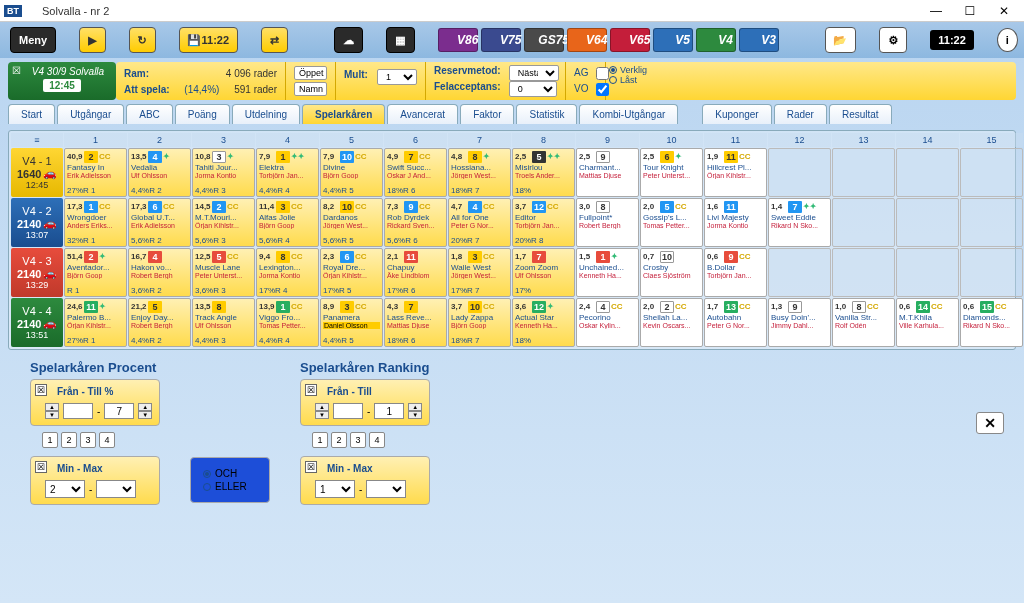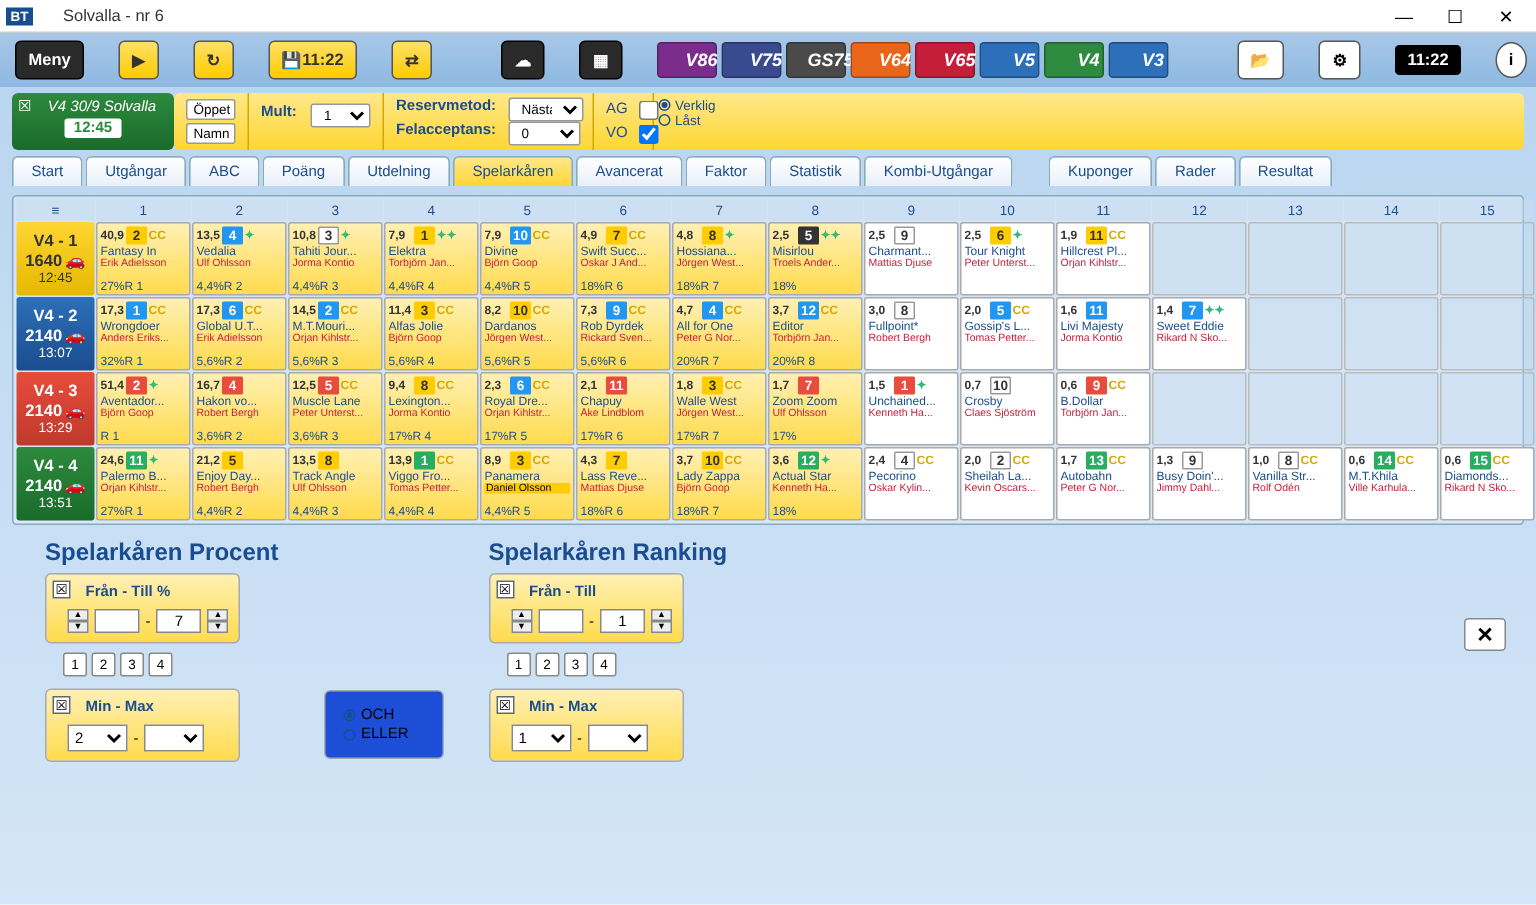--- a/index.html
+++ b/index.html
@@ -41,29 +41,29 @@
 .inforow { display: flex; justify-content: space-between; gap: 8px; }
 .mini-input { border: 1px solid #999; background: #fff; font-size: 9px; padding: 1px 4px; border-radius: 2px; }
 .radio-panel { width: 60px; padding: 3px; font-size: 9px; color: #1a4d8f; }
 .radio-panel label { display: flex; align-items: center; gap: 3px; }
 .radio-dot { width: 8px; height: 8px; border: 1px solid #1a4d8f; border-radius: 50%; display: inline-block; }
 .radio-dot.on::after { content: ''; width: 4px; height: 4px; background: #1a4d8f; border-radius: 50%; display: block; margin: 1px; }
 
 
 .tabs { display: flex; gap: 2px; margin: 2px 8px 0; }
 .tab { background: linear-gradient(to bottom, #fff, #e8f0fa); border: 1px solid #8ab; border-bottom: none; border-radius: 4px 4px 0 0; padding: 4px 12px; font-size: 10px; color: #1a4d8f; cursor: pointer; }
-.tab.active { background: linear-gradient(to bottom, #ffe88a, #ffd633); font-weight: normal; }
+.tab.active { background: linear-gradient(to bottom, #ffe88a, #ffd633); font-weight: bold; }
 .tabgap { width: 20px; }
 
 
 .gridwrap { margin: 6px 8px; background: rgba(255,255,255,0.3); border: 1px solid #8ab; border-radius: 3px; padding: 2px; }
 .grid { display: grid; grid-template-columns: 52px repeat(15, 63px); gap: 1px; }
 .colhdr { text-align: center; font-size: 9px; color: #1a4d8f; padding: 2px; background: rgba(200,220,240,0.5); }
 .rowhdr { display: flex; flex-direction: column; align-items: center; justify-content: center; color: #fff; font-size: 9px; border-radius: 2px; padding: 2px; }
-.rowhdr .leg { font-weight: bold; font-size: 11px; }
+.rowhdr .leg { font-weight: normal; font-size: 11px; }
 .rowhdr .carrow { font-weight: bold; font-size: 11px; display:flex; gap:2px; align-items:center;}
 .rowhdr .time { font-size: 9px; }
 .rh-yellow { background: linear-gradient(to bottom, #ffd633, #e6b800); color: #333; }
 .rh-blue { background: linear-gradient(to bottom, #2d6fb8, #1a4d8f); }
 .rh-red { background: linear-gradient(to bottom, #e74c3c, #c0392b); }
 .rh-green { background: linear-gradient(to bottom, #2d8a3e, #1a6b2a); }
 
 .cell { background: linear-gradient(to bottom, #fff0b3, #ffdb4d); border: 1px solid #aaa; border-radius: 2px; font-size: 8px; padding: 1px 2px; height: 49px; position: relative; overflow: hidden; }
 .cell.white { background: #fff; }
 .cell.empty { background: rgba(200,220,240,0.4); border-color: #bbb; }
@@ -75,42 +75,42 @@
 .cc { font-size: 8px; color: #d4a800; font-weight: bold; }
 .cc-blue { color: #3b7; }
 .hname { font-size: 8px; color: #1a4d8f; white-space: nowrap; overflow: hidden; text-overflow: ellipsis; }
 .dname { font-size: 7px; color: #c41e3a; white-space: nowrap; overflow: hidden; text-overflow: ellipsis; }
 .dname.hl { background: #ffcc00; color: #000; padding: 0 1px; }
 .cell-bot { display: flex; justify-content: flex-start; font-size: 8px; color: #1a4d8f; position: absolute; bottom: 1px; left: 2px; right: 2px; }
 
 
 .filters { display: flex; gap: 30px; margin: 10px 30px; }
 .fpanel { }
-.ftitle { font-size: 16px; font-weight: bold; color: #1a4d8f; margin-bottom: 4px; }
+.ftitle { font-size: 13px; font-weight: bold; color: #1a4d8f; margin-bottom: 4px; }
 .fcard { background: linear-gradient(to bottom, #fff0b3, #ffdb4d); border: 1px solid #aaa; border-radius: 4px; padding: 6px 8px; margin-bottom: 6px; position: relative; width: 130px; font-size: 10px; }
 .fcard .x { position: absolute; top: 4px; left: 4px; border: 1px solid #666; width: 12px; height: 12px; font-size: 9px; text-align: center; line-height: 10px; background: #fff; }
 .fcard .lbl { margin-left: 18px; color: #1a4d8f; font-weight: bold; }
 .spinrow { display: flex; align-items: center; gap: 4px; margin-top: 6px; margin-left: 6px; }
 .spin { display: flex; flex-direction: column; }
 .spinbtn { width: 14px; height: 8px; border: 1px solid #888; background: #eee; font-size: 6px; line-height: 6px; text-align: center; cursor: pointer; }
 .spininput { width: 30px; height: 16px; border: 1px solid #888; background: #fff; font-size: 10px; text-align: center; }
 .legbtns { display: flex; gap: 3px; margin-left: 12px; }
 .legbtn { width: 16px; height: 16px; border: 1px solid #888; background: #fff; font-size: 9px; text-align: center; line-height: 14px; border-radius: 2px; cursor: pointer; }
 .radiobox { background: #1d4ed8; border: 1px solid #aaa; border-radius: 4px; padding: 8px 12px; font-size: 10px; width: 80px; }
 .radiobox label { display: flex; align-items: center; gap: 4px; margin: 2px 0; }
 .closebtn { position: absolute; right: 20px; top: 412px; width: 28px; height: 22px; border: 1px solid #888; background: #fff; border-radius: 3px; font-size: 14px; font-weight: bold; text-align: center; line-height: 20px; cursor: pointer; }
 select.mm { border: 1px solid #888; background: #fff; font-size: 10px; height: 18px; width: 40px; }
 </style>
 </head>
 <body>
 
 <div class="titlebar">
   <div class="titlebar-left">
     <span class="bt-icon">BT</span>
-    <span class="title-text">Solvalla - nr 6</span>
+    <span class="title-text">Solvalla - nr 2</span>
   </div>
   <div class="winbtns">
     <div class="winbtn">—</div>
     <div class="winbtn">☐</div>
     <div class="winbtn">✕</div>
   </div>
 </div>
 
 <div class="toolbar">
   <div class="btn btn-dark">Meny</div>
@@ -138,20 +138,31 @@
   <div class="btn btn-white btn-icon" style="border-radius:50%;width:24px;height:24px">i</div>
 </div>
 
 <div class="infobar">
   <div class="race-badge">
     <span class="x">☒</span>
     <div class="main">V4  30/9  Solvalla</div>
     <div class="center"><span class="time">12:45</span></div>
   </div>
   <div class="infopanel">
+    <div class="infocell" style="width:170px">
+      <div class="inforow">
+          <span class="label">Ram:</span>
+          <span class="val">4 096 rader</span>
+        </div>
+      <div class="inforow">
+          <span class="label">Att spela:</span>
+          <span>(14,4%)</span>
+          <span class="val">591 rader</span>
+        </div>
+    </div>
     <div class="infocell" style="width:50px;justify-content:space-around">
       <button class="mini-input">Öppet</button>
       <button class="mini-input">Namn</button>
     </div>
     <div class="infocell" style="width:90px">
       <div class="inforow">
           <span class="label">Mult:</span>
           <select class="mini-input" style="width:40px"><option>1</option></select>
         </div>
       <div></div>

